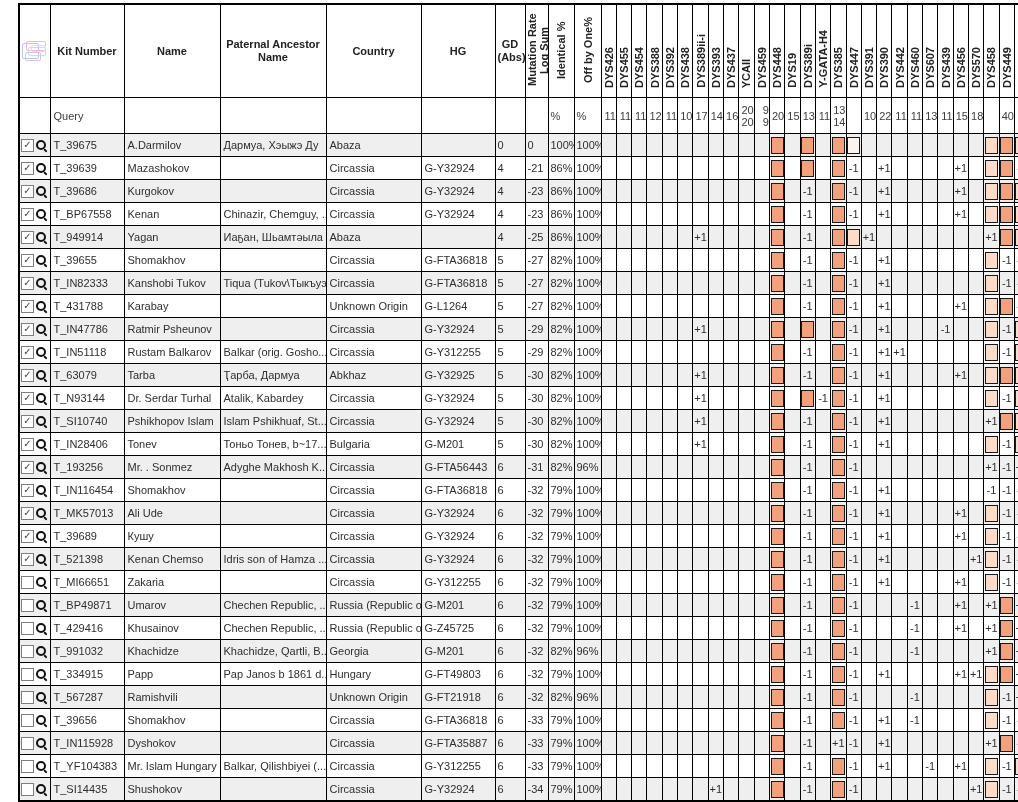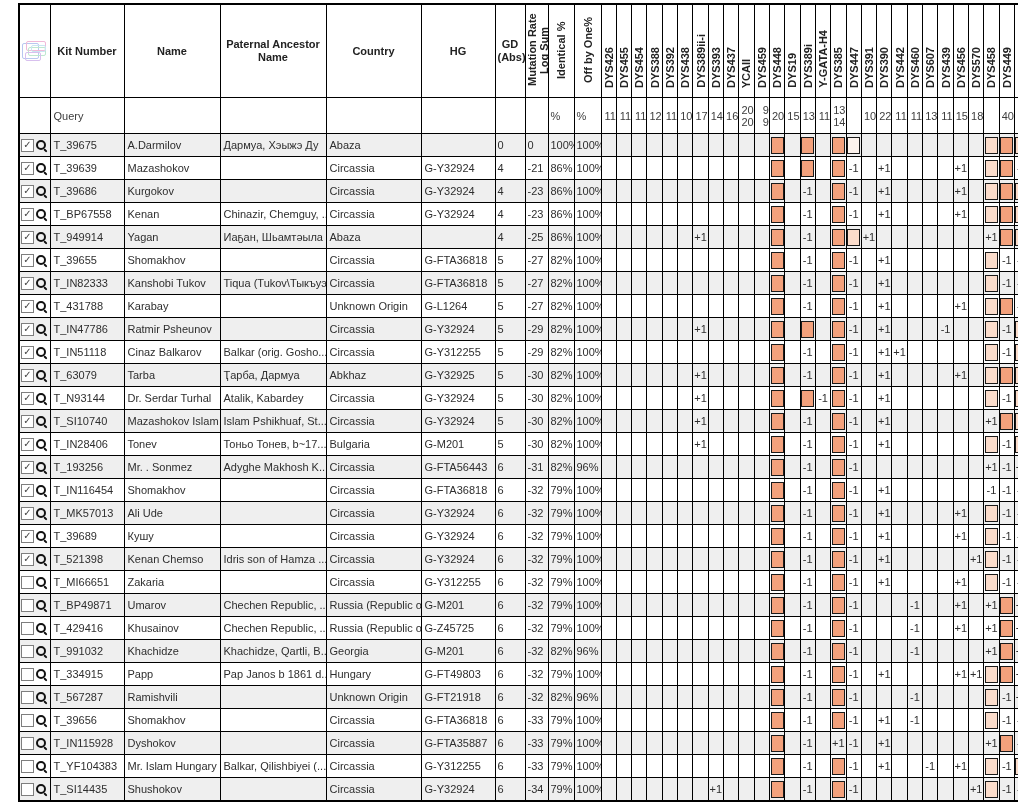--- a/index.html
+++ b/index.html
@@ -675,21 +675,21 @@
           </td>
         </tr>
         <tr class="dr">
           <td class="selc">
             <div class="selin">
               <span class="cb">✓</span>
               <span class="mag"></span>
             </div>
           </td>
           <td class="tl">T_IN51118</td>
-          <td class="tl">Cinaz Balkarov</td>
+          <td class="tl">Rustam Balkarov</td>
           <td class="tl">Balkar (orig. Gosho...</td>
           <td class="tl">Circassia</td>
           <td class="tl">G-Y312255</td>
           <td class="num">5</td>
           <td class="num">-29</td>
           <td class="num">82%</td>
           <td class="num">100%</td>
           <td class="mc"></td>
           <td class="mc"></td>
           <td class="mc"></td>
@@ -838,21 +838,21 @@
           </td>
         </tr>
         <tr class="dr odd">
           <td class="selc">
             <div class="selin">
               <span class="cb">✓</span>
               <span class="mag"></span>
             </div>
           </td>
           <td class="tl">T_SI10740</td>
-          <td class="tl">Mazashokov Islam</td>
+          <td class="tl">Pshikhopov Islam</td>
           <td class="tl">Islam Pshikhuaf, St...</td>
           <td class="tl">Circassia</td>
           <td class="tl">G-Y32924</td>
           <td class="num">5</td>
           <td class="num">-30</td>
           <td class="num">82%</td>
           <td class="num">100%</td>
           <td class="mc"></td>
           <td class="mc"></td>
           <td class="mc"></td>

